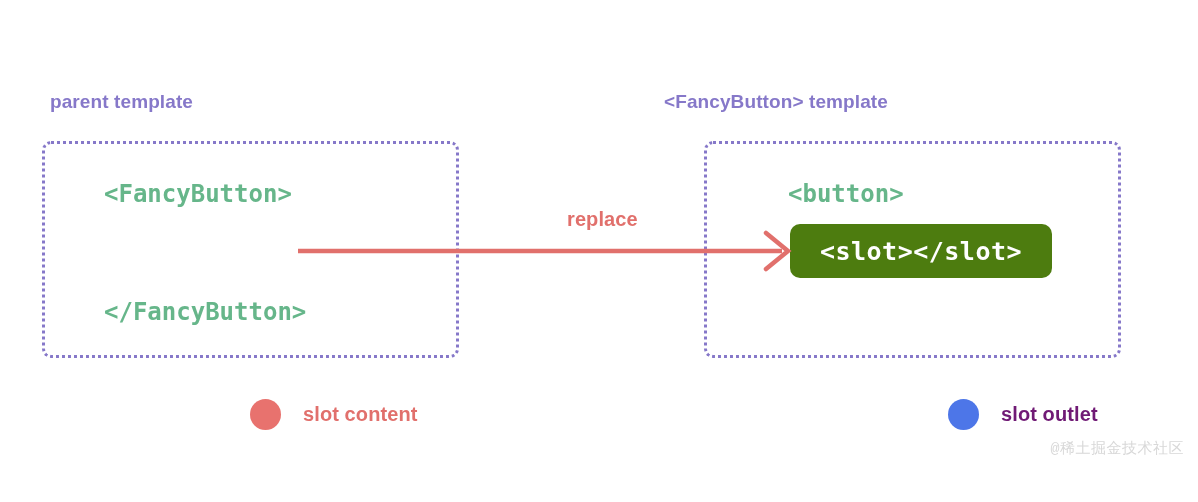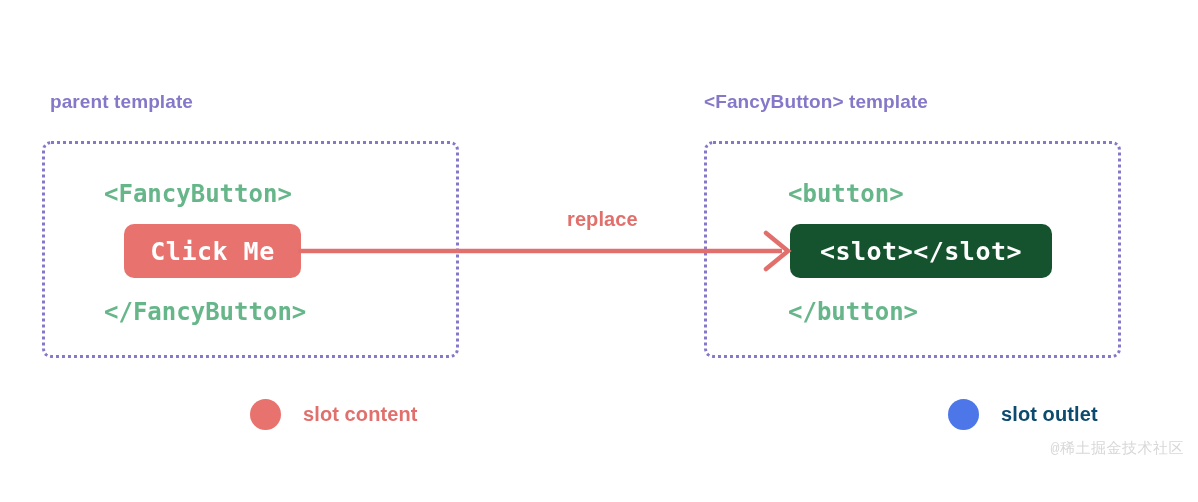--- a/index.html
+++ b/index.html
@@ -22,21 +22,21 @@
   .section-title {
     position: absolute;
     font-family: "Liberation Sans", sans-serif;
     font-weight: bold;
     font-size: 19px;
     color: #8678c9;
     letter-spacing: 0.1px;
     white-space: nowrap;
   }
   #title-parent  { left: 50px;  top: 91px; }
-  #title-fancy   { left: 704px; top: 91px; }
+  #title-fancy   { left: 664px; top: 91px; }
 
   
   .template-box {
     position: absolute;
     border: 3px dotted #8678c9;
     border-radius: 9px;
     box-sizing: border-box;
     background: transparent;
   }
   #box-parent { left: 42px;  top: 141px; width: 417px; height: 217px; }
@@ -74,21 +74,21 @@
   #pill-click {
     left: 124px; top: 224px;
     width: 177px; height: 54px;
     background: #e8726e;
     font-size: 25px;
     letter-spacing: 0.5px;
   }
   #pill-slot {
     left: 790px; top: 224px;
     width: 262px; height: 54px;
-    background: #14532d;
+    background: #4d7c0f;
     font-size: 25px;
     letter-spacing: 0.5px;
   }
 
   
   #arrow-wrap {
     position: absolute;
     left: 298px;
     top: 226px;
     width: 496px;
@@ -126,21 +126,21 @@
     font-weight: bold;
     font-size: 20px;
     white-space: nowrap;
     letter-spacing: 0.1px;
   }
   #legend-slot-content { left: 250px; top: 399px; }
   #legend-slot-content .legend-dot  { background: #e8726e; }
   #legend-slot-content .legend-label{ color: #e1706c; }
   #legend-slot-outlet { left: 948px; top: 399px; }
   #legend-slot-outlet .legend-dot   { background: #4d76e8; }
-  #legend-slot-outlet .legend-label { color: #0c4a6e; }
+  #legend-slot-outlet .legend-label { color: #701a75; }
 
   
   #watermark {
     position: absolute;
     right: 14px;
     bottom: 8px;
     font-family: Liberation Mono, monospace;
     font-size: 15px;
     color: #d8d8d8;
     white-space: nowrap;
@@ -153,31 +153,29 @@
 <div id="canvas">
 
   <div class="section-title" id="title-parent">parent template</div>
 
   <div class="section-title" id="title-fancy">&lt;FancyButton&gt; template</div>
 
   <div class="template-box" id="box-parent"></div>
 
   <div class="code-line" id="code-open-fancy">&lt;FancyButton&gt;</div>
 
-  <div class="pill" id="pill-click">Click Me</div>
 
   <div class="code-line" id="code-close-fancy">&lt;/FancyButton&gt;</div>
 
   <div class="template-box" id="box-fancy"></div>
 
   <div class="code-line" id="code-open-button">&lt;button&gt;</div>
 
   <div class="pill" id="pill-slot">&lt;slot&gt;&lt;/slot&gt;</div>
 
-  <div class="code-line" id="code-close-button">&lt;/button&gt;</div>
 
   <div id="arrow-wrap">
     <svg width="496" height="50" viewBox="0 0 496 50" xmlns="http://www.w3.org/2000/svg">
       <line x1="0" y1="25" x2="484" y2="25" stroke="#e1706c" stroke-width="4.5" stroke-linecap="butt"></line>
       <polyline points="468,7 490,25 468,43" fill="none" stroke="#e1706c" stroke-width="4.5" stroke-linecap="round" stroke-linejoin="miter"></polyline>
     </svg>
   </div>
 
   <div id="replace-label">replace</div>
 

